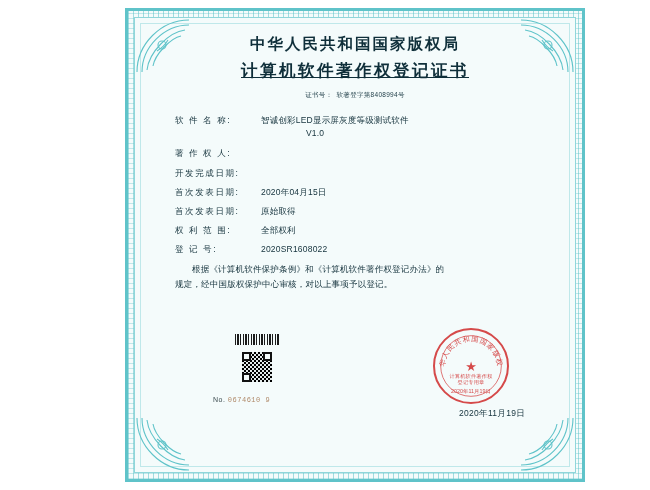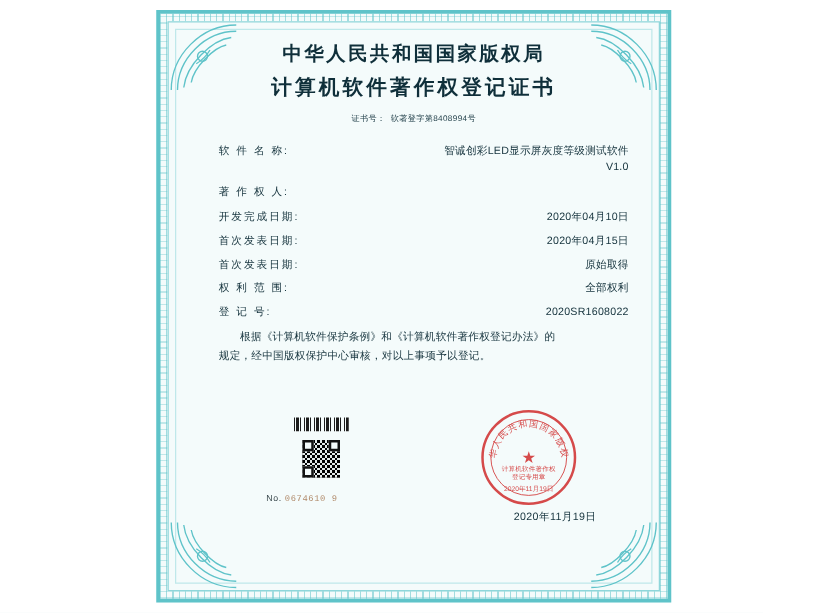--- a/index.html
+++ b/index.html
@@ -17,21 +17,21 @@
     position: relative;
     width: 650px;
     height: 490px;
     background: #ffffff;
   }
   
   #cert {
     position: absolute;
     left: 125px;
     top: 8px;
-    width: 412px;
+    width: 460px;
     height: 474px;
     background: #f4fbfb;
     box-sizing: border-box;
   }
   
   .border-outer {
     position: absolute;
     left: 0; top: 0; right: 0; bottom: 0;
     border: 3px solid #5fc3c9;
     box-sizing: border-box;
@@ -93,20 +93,21 @@
     font-weight: bold;
     letter-spacing: 2px;
     line-height: 20px;
   }
   .t2 {
     font-size: 16.5px;
     font-weight: bold;
     letter-spacing: 2.5px;
     line-height: 24px;
     margin-top: 4px;
+    text-decoration: underline;
   }
   .certno {
     margin-top: 9px;
     text-align: center;
     font-size: 6.5px;
     color: #24424c;
     letter-spacing: 0.3px;
   }
   .certno .cn-label { margin-right: 2px; }
 
@@ -125,21 +126,20 @@
   }
   .flabel {
     width: 86px;
     flex: 0 0 86px;
     letter-spacing: 1.6px;
     white-space: nowrap;
   }
   .fvalue {
     flex: 1 1 auto;
     letter-spacing: 0.2px;
-    text-align: right;
   }
   .fvalue .line2 { display: block; margin-left: 45px; }
   .frow.tight { margin-bottom: 6px; }
 
   .para {
     padding: 0 16px 0 26px;
     font-size: 8.5px;
     line-height: 15px;
     color: #14323c;
     letter-spacing: 0.2px;
@@ -345,21 +345,20 @@
           <div class="fvalue">
             <span>智诚创彩LED显示屏灰度等级测试软件</span>
             <span class="line2">V1.0</span>
           </div>
         </div>
         <div class="frow">
           <div class="flabel">著 作 权 人:</div>
         </div>
         <div class="frow tight">
           <div class="flabel">开发完成日期:</div>
-          <div class="fvalue">2020年04月10日</div>
         </div>
         <div class="frow tight">
           <div class="flabel">首次发表日期:</div>
           <div class="fvalue">2020年04月15日</div>
         </div>
         <div class="frow tight">
           <div class="flabel">首次发表日期:</div>
           <div class="fvalue">原始取得</div>
         </div>
         <div class="frow tight">

